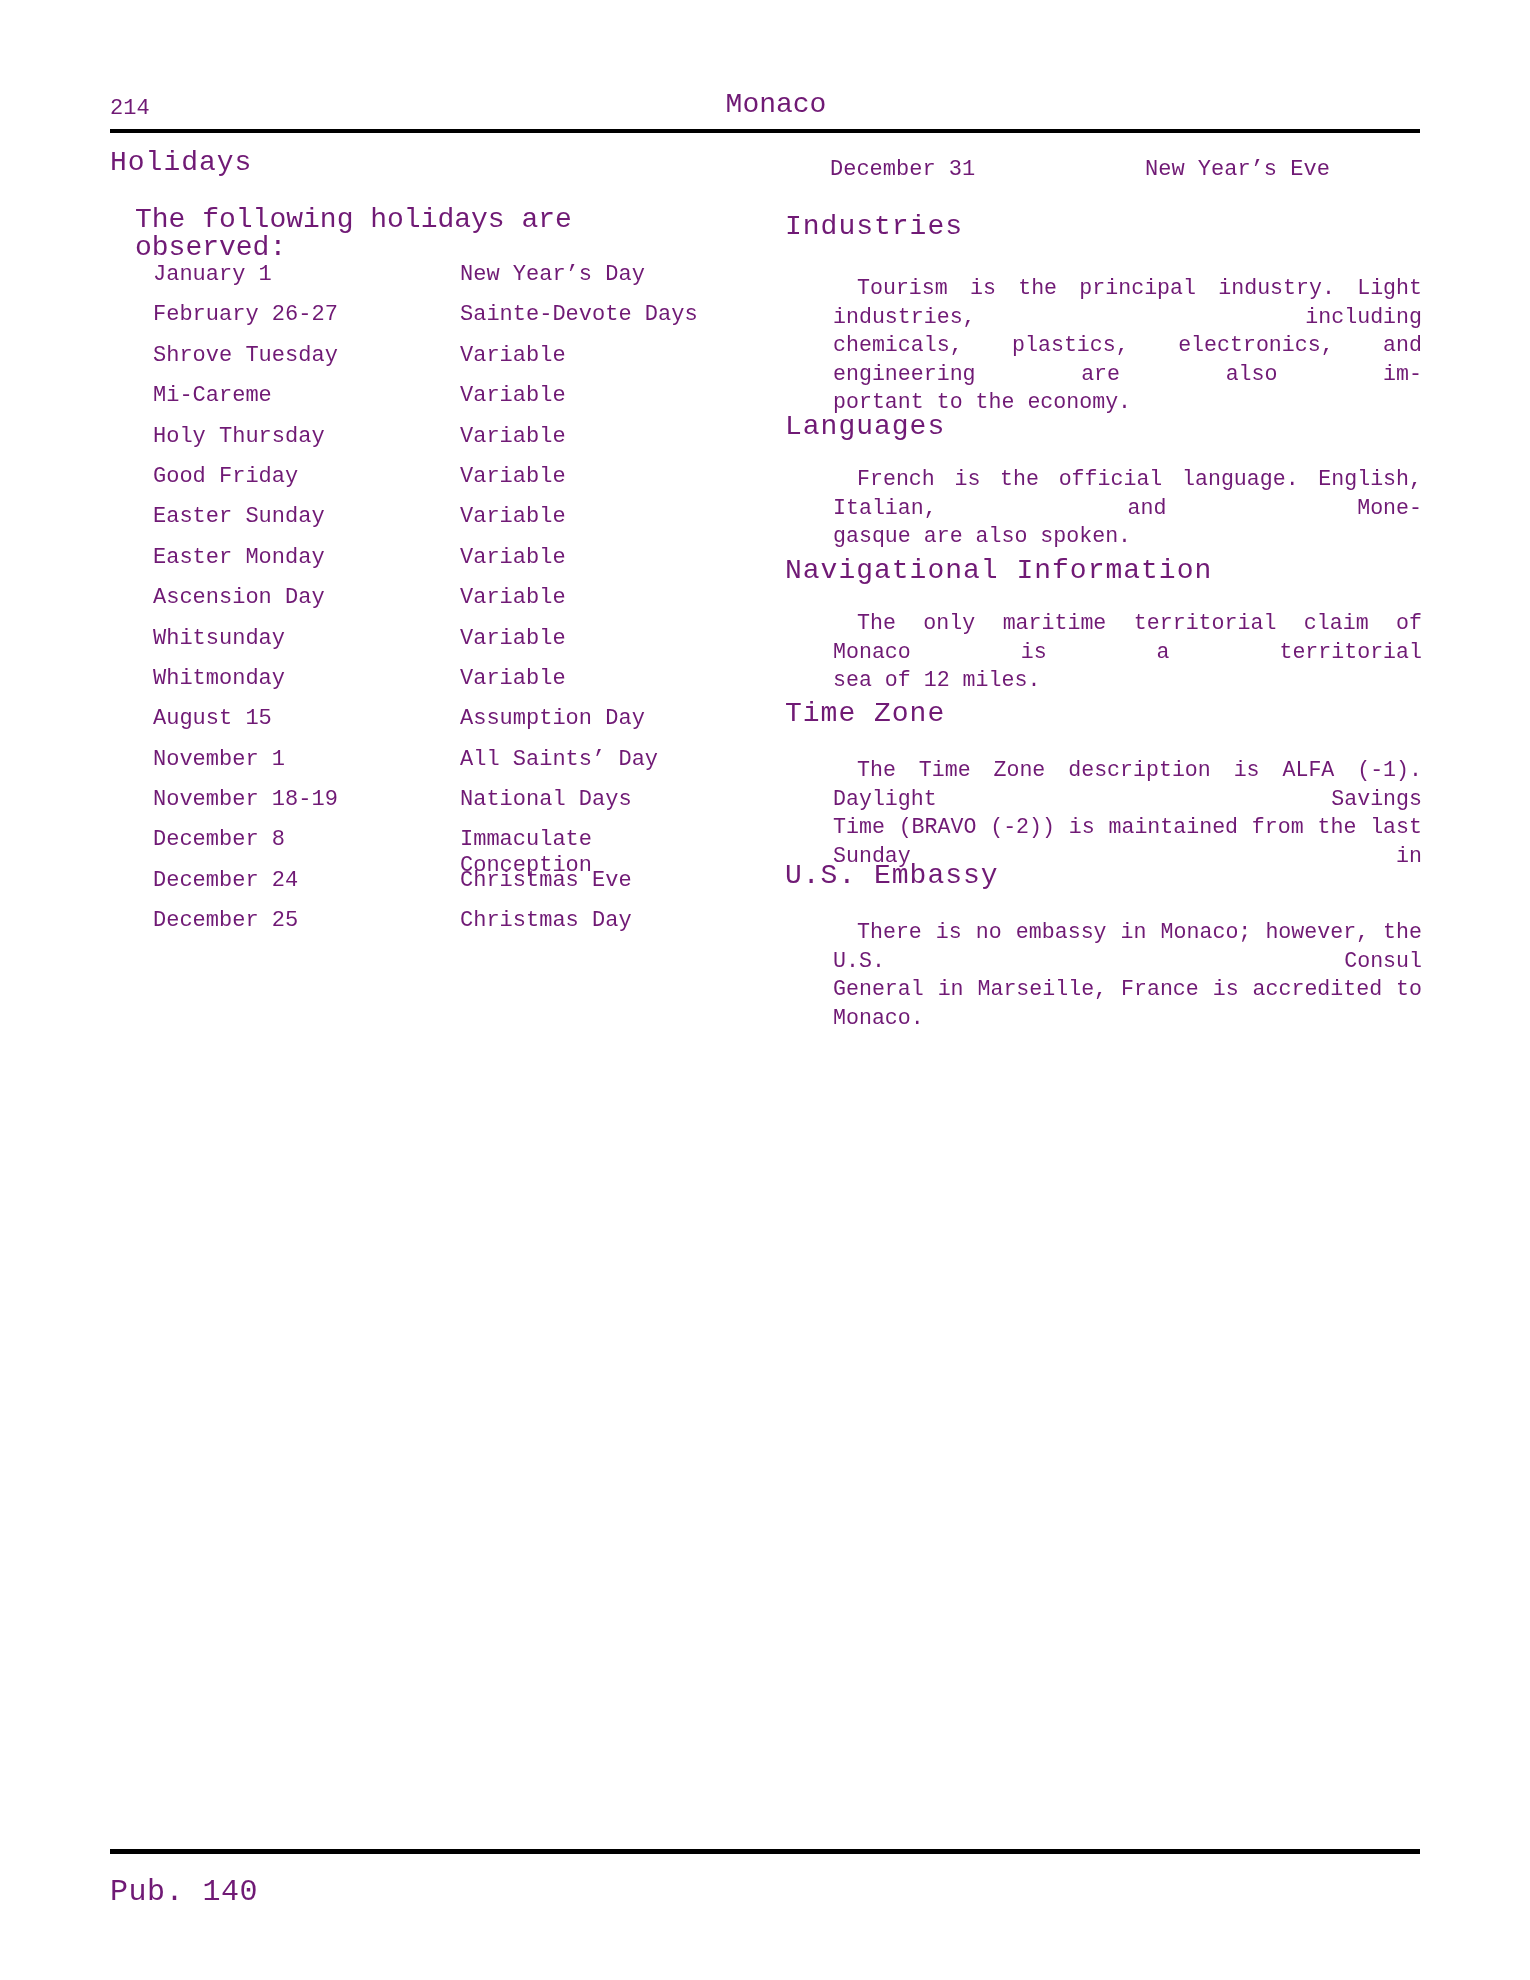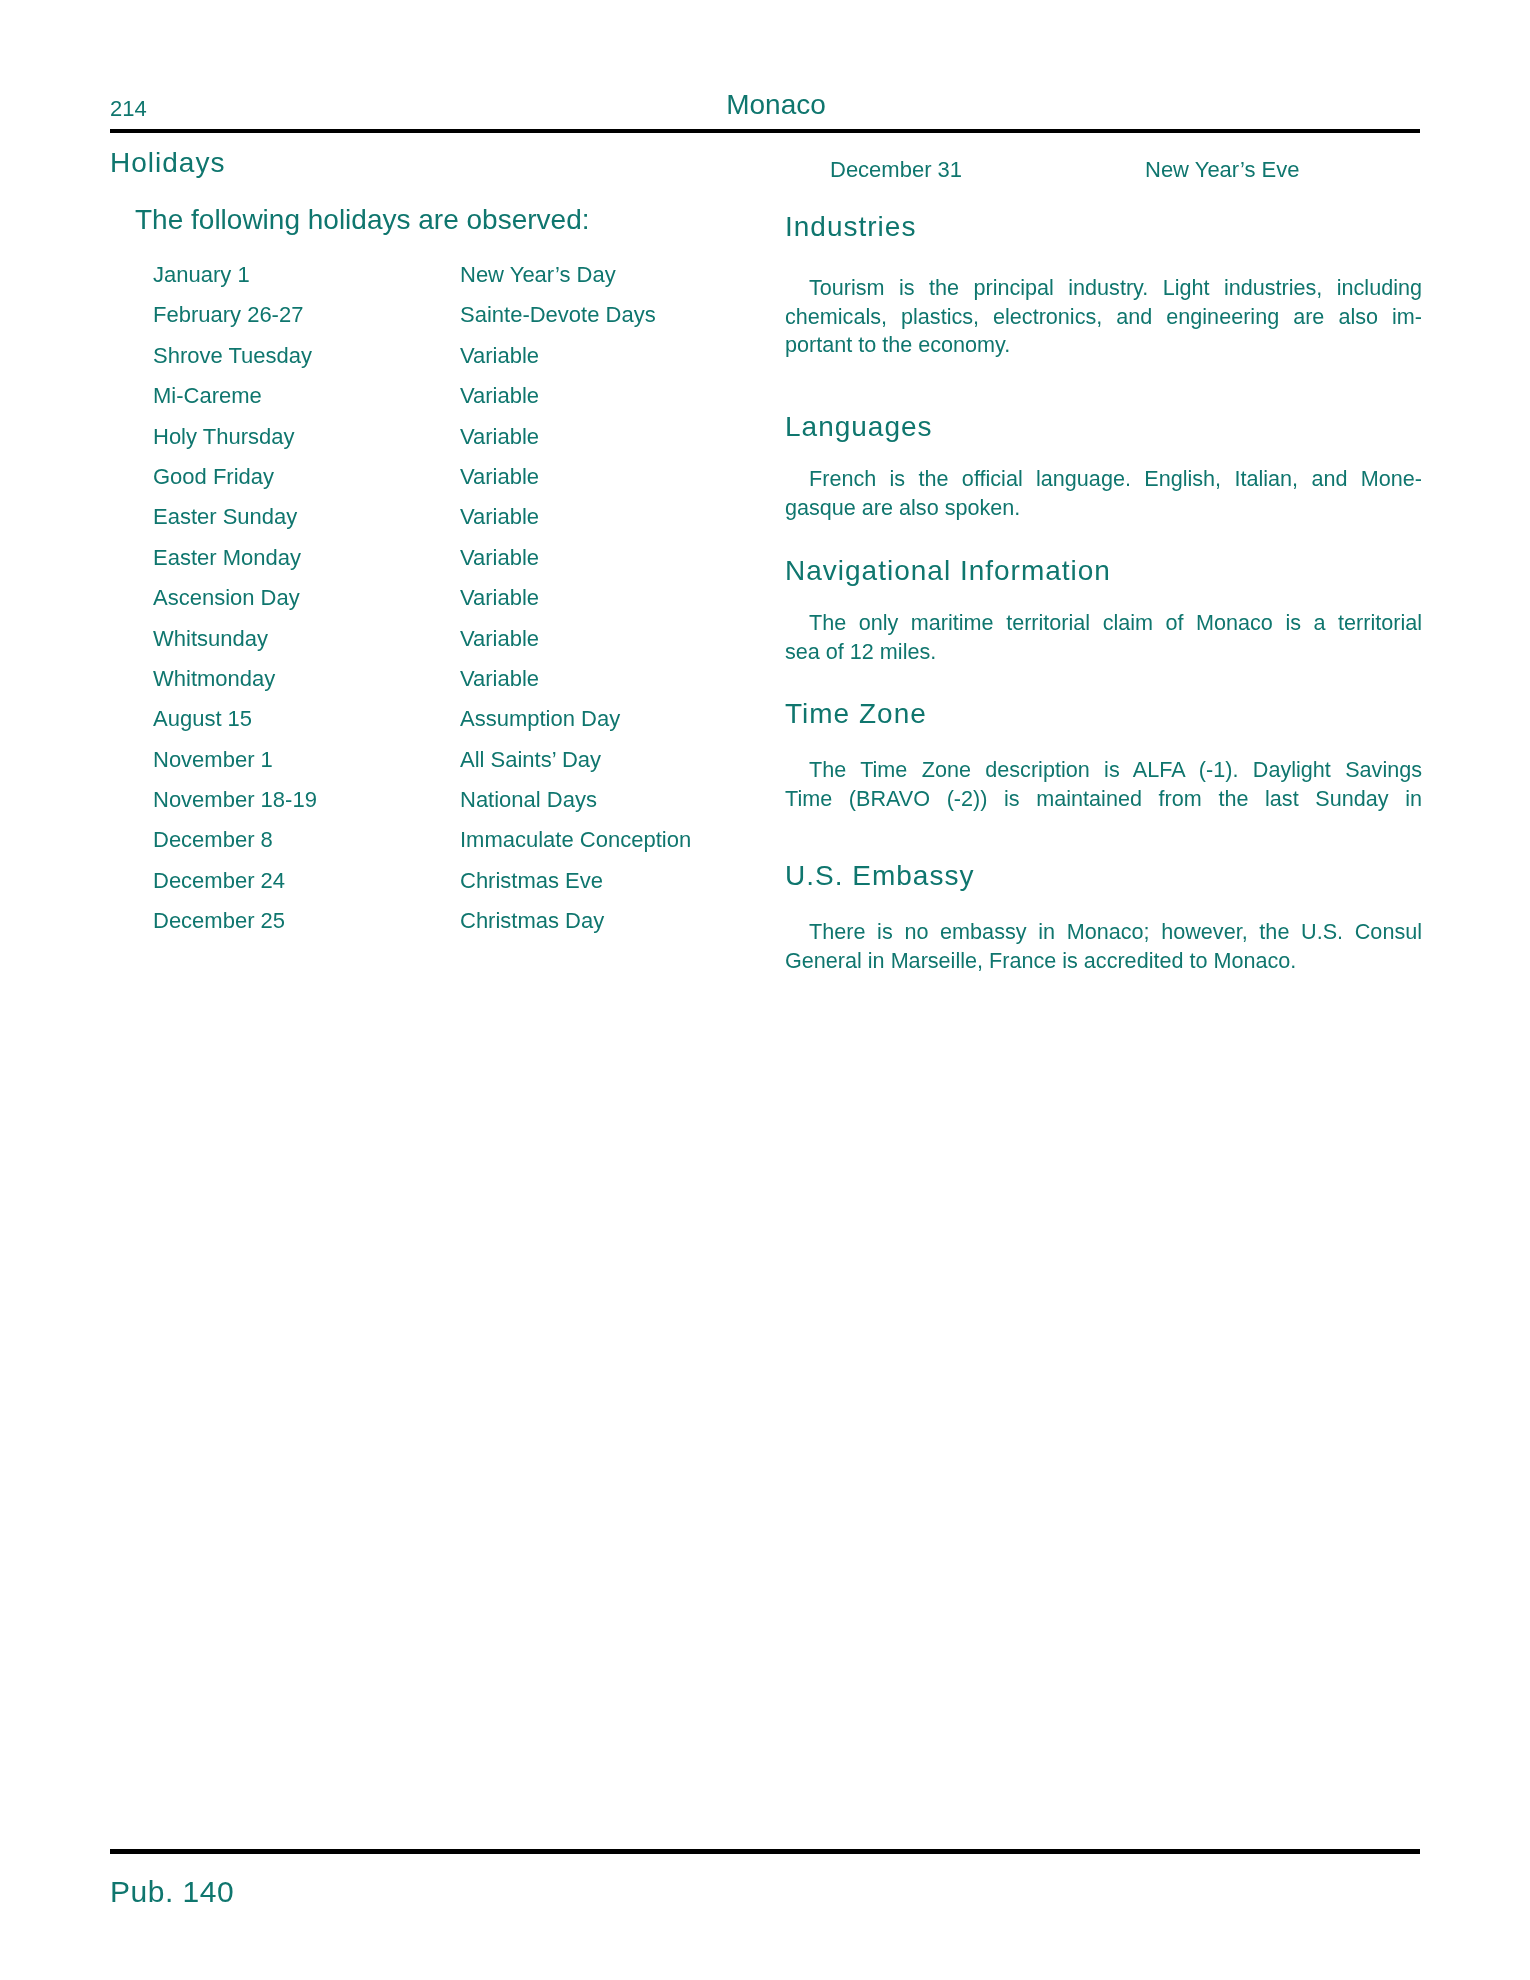--- a/index.html
+++ b/index.html
@@ -2,22 +2,22 @@
 <html><head>
 <meta charset="utf-8">
 <style>
   * { margin: 0; padding: 0; box-sizing: border-box; }
   html, body { background: #ffffff; }
   .page {
     position: relative;
     width: 1530px;
     height: 1980px;
     background: #ffffff;
-    color: #0f766e;
-    font-family: Liberation Sans, sans-serif;
+    color: #701a75;
+    font-family: Liberation Mono, monospace;
     overflow: hidden;
   }
   .rule {
     position: absolute;
     left: 110px;
     width: 1310px;
     background: #000000;
   }
   .header-rule { top: 129px; height: 4px; }
   .footer-rule { top: 1849px; height: 5px; }
@@ -81,20 +81,21 @@
     left: 0;
     width: 637px;
     font-size: 21.6px;
     line-height: 28.5px;
   }
   .pline {
     text-align: justify;
     text-align-last: justify;
     overflow: hidden;
     white-space: normal;
+    margin-left: 48px;
   }
   .pline.first { text-indent: 24px; }
   .pline.last { text-align-last: left; }
   .pub {
     position: absolute;
     left: 110px; top: 1879px;
     font-size: 30px; line-height: 26px;
     letter-spacing: 0.5px;
   }
 </style>

